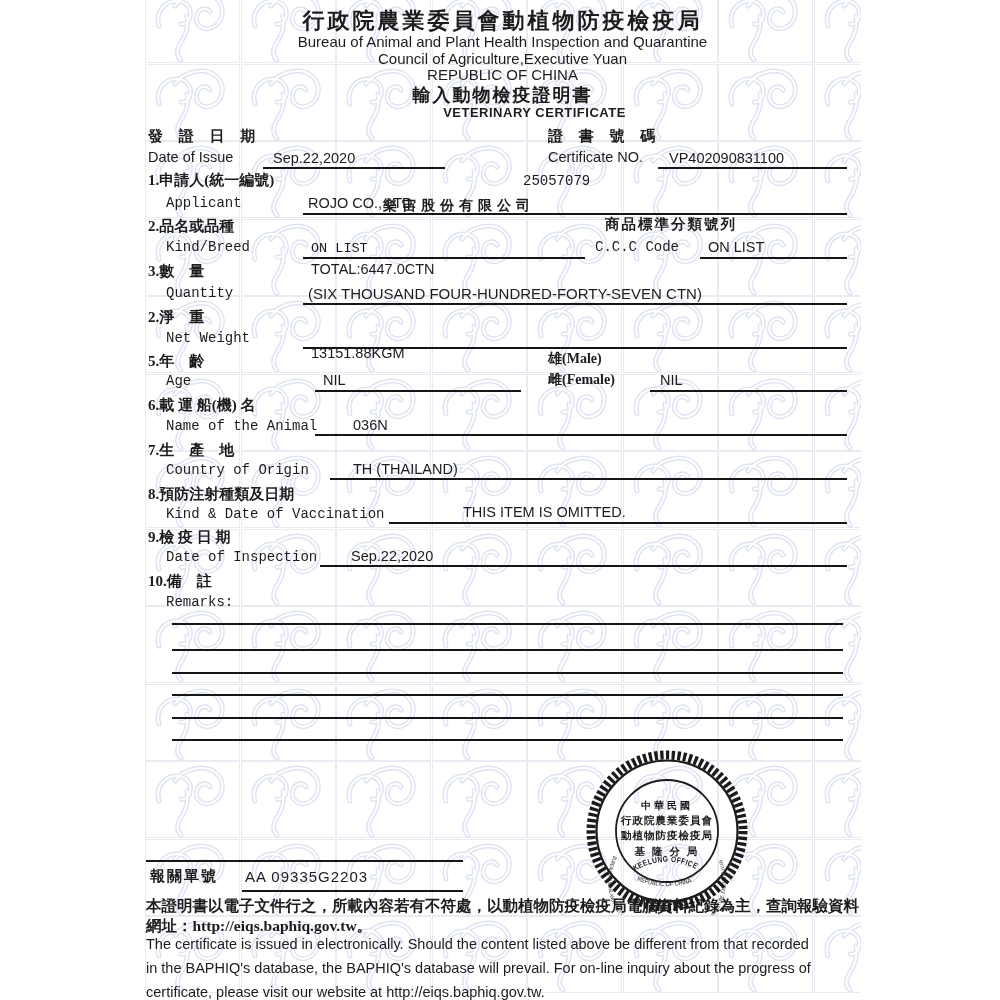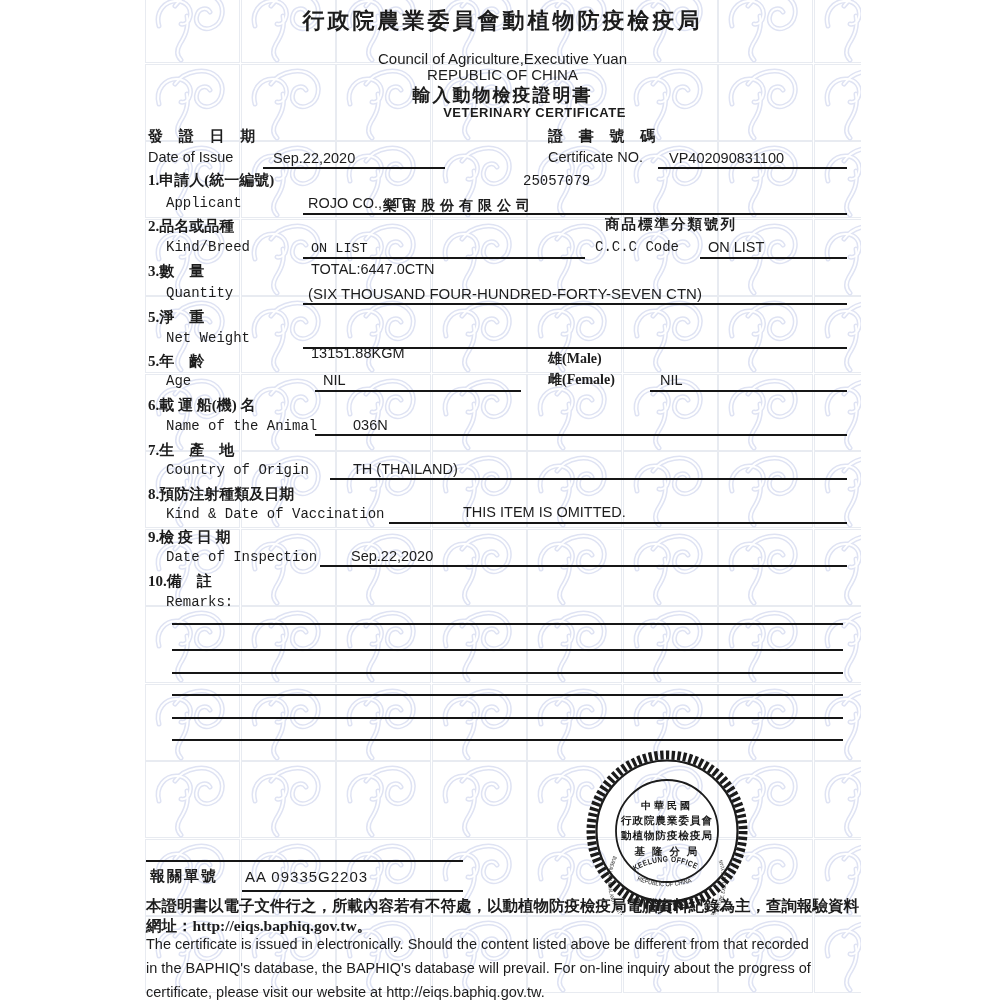--- a/index.html
+++ b/index.html
@@ -959,20 +959,21 @@
     <path class="wm-base" d="M42,30 C44,42 40,50 35,58 C31,65 32,70 36,74"></path>
     <path class="wm-top" d="M14,40 C10,26 20,14 33,15 C42,16 47,23 45,31 C44,36 40,39 36,38"></path>
     <path class="wm-top" d="M30,20 C40,6 62,3 72,13 C81,22 78,38 66,42 C57,45 49,38 52,29 C54,22 62,21 65,26"></path>
     <path class="wm-top" d="M42,30 C44,42 40,50 35,58 C31,65 32,70 36,74"></path>
   </svg>
   </div>
 
 <div class="page">
 
   <div class="abs ctr zh" style="top:6px;font-size:22px;letter-spacing:3px;">行政院農業委員會動植物防疫檢疫局</div>
+  <div class="abs ctr sa" style="top:33px;font-size:15px;">Bureau of Animal and Plant Health Inspection and Quarantine</div>
   <div class="abs ctr sa" style="top:50px;font-size:15px;">Council of Agriculture,Executive Yuan</div>
   <div class="abs ctr sa" style="top:66px;font-size:15px;">REPUBLIC OF CHINA</div>
   <div class="abs ctr zh" style="top:83px;font-size:18px;letter-spacing:2px;">輸入動物檢疫證明書</div>
   <div class="abs ctr sa" style="top:105px;font-size:13px;font-weight:700;letter-spacing:0.5px;padding-left:32px;">VETERINARY CERTIFICATE</div>
 
   <div class="abs zh" style="left:3px;top:127px;font-size:15px;letter-spacing:6px;">發 證 日 期</div>
   <div class="abs zh" style="left:403px;top:127px;font-size:15px;letter-spacing:6px;">證 書 號 碼</div>
   <div class="abs sa" style="left:3px;top:149px;font-size:14.5px;">Date of Issue</div>
   <div class="abs sa" style="left:128px;top:150px;font-size:14.5px;">Sep.22,2020</div>
   <div class="ul" style="left:118px;top:167px;width:182px;"></div>
@@ -995,21 +996,21 @@
   <div class="abs mo" style="left:450px;top:239px;font-size:14px;">C.C.C Code</div>
   <div class="abs sa" style="left:563px;top:239px;font-size:14.5px;">ON LIST</div>
   <div class="ul" style="left:555px;top:257px;width:147px;"></div>
 
   <div class="abs zh" style="left:3px;top:262px;font-size:15px;">3.數　量</div>
   <div class="abs sa" style="left:166px;top:261px;font-size:14.5px;">TOTAL:6447.0CTN</div>
   <div class="abs mo" style="left:21px;top:285px;font-size:14px;">Quantity</div>
   <div class="abs sa" style="left:163px;top:285px;font-size:15px;">(SIX THOUSAND FOUR-HUNDRED-FORTY-SEVEN CTN)</div>
   <div class="ul" style="left:158px;top:303px;width:544px;"></div>
 
-  <div class="abs zh" style="left:3px;top:308px;font-size:15px;">5.淨　重</div>
+  <div class="abs zh" style="left:3px;top:308px;font-size:15px;">2.淨　重</div>
   <div class="abs mo" style="left:21px;top:330px;font-size:14px;">Net Weight</div>
   <div class="abs sa" style="left:166px;top:345px;font-size:14.5px;">13151.88KGM</div>
   <div class="ul" style="left:158px;top:347px;width:544px;"></div>
 
   <div class="abs zh" style="left:3px;top:352px;font-size:15px;">5.年　齡</div>
   <div class="abs zh" style="left:403px;top:350px;font-size:14px;font-weight:600;">雄(Male)</div>
   <div class="abs mo" style="left:21px;top:373px;font-size:14px;">Age</div>
   <div class="abs sa" style="left:178px;top:372px;font-size:14.5px;">NIL</div>
   <div class="ul" style="left:170px;top:390px;width:206px;"></div>
   <div class="abs zh" style="left:403px;top:371px;font-size:14px;font-weight:600;">雌(Female)</div>

